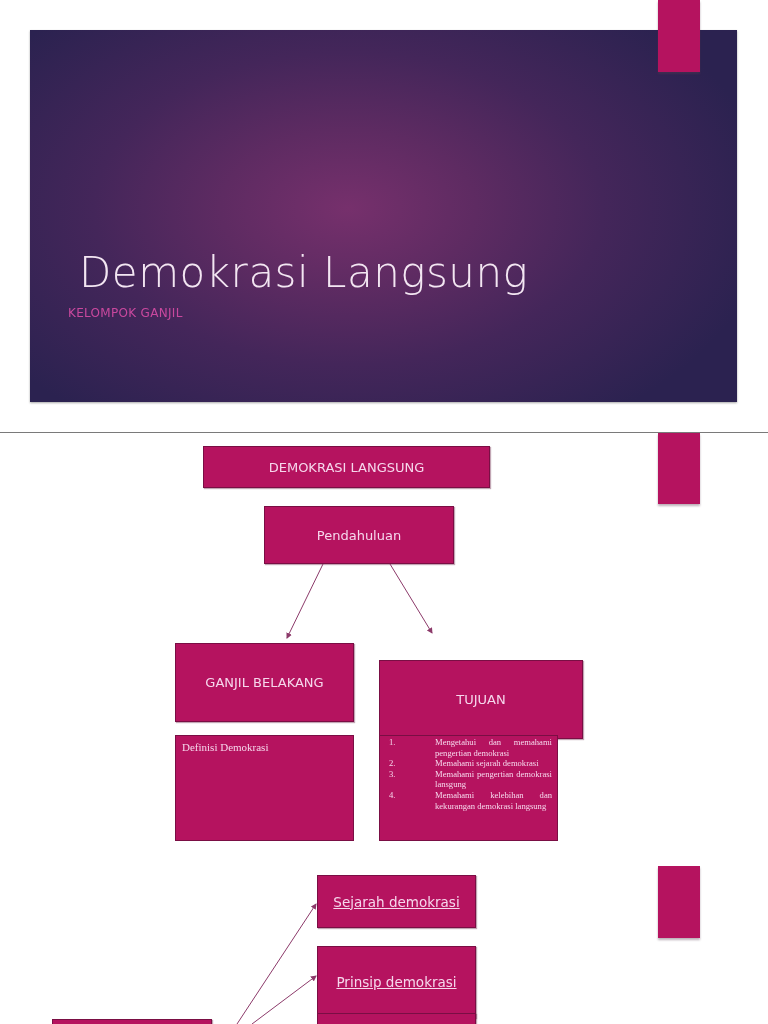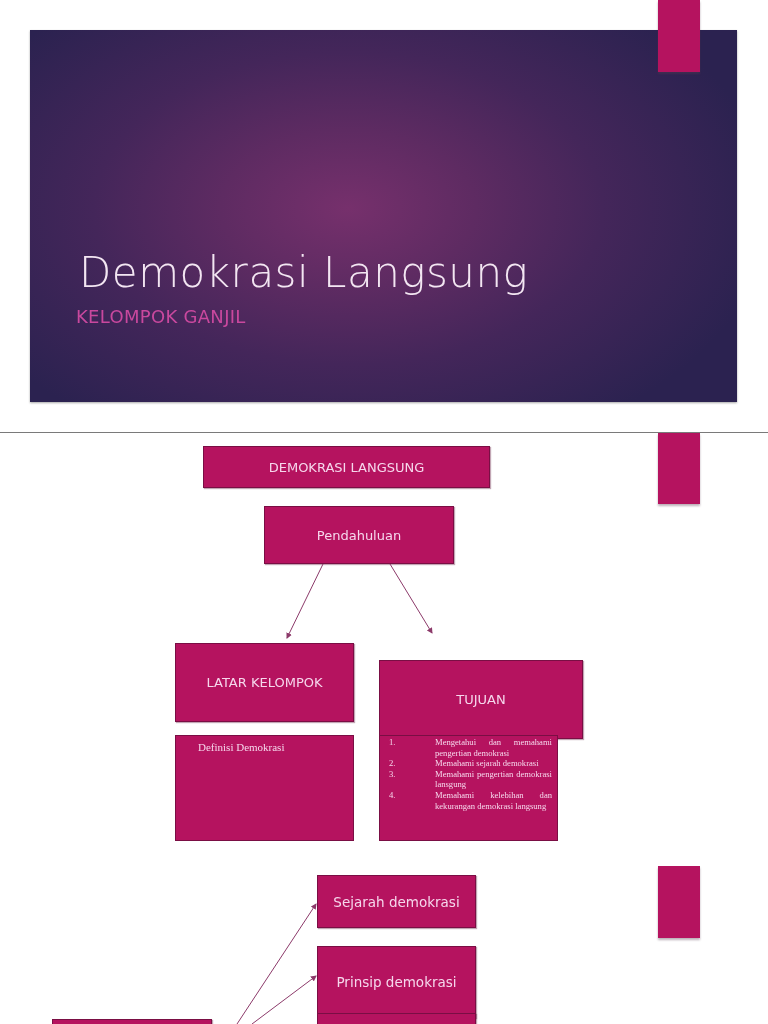--- a/index.html
+++ b/index.html
@@ -2,28 +2,28 @@
 <html><head>
 <meta charset="utf-8">
 <style>
   html, body { margin:0; padding:0; }
   body { width:768px; height:1024px; position:relative; overflow:hidden; background:#ffffff; font-family:"DejaVu Sans", sans-serif; }
   .slide1 { position:absolute; left:30px; top:30px; width:707px; height:372px;
     background: radial-gradient(ellipse 60% 70% at 45% 48%, #76306c 0%, #5e2b62 30%, #44265a 60%, #2b2250 100%);
     box-shadow: 0 1px 2px rgba(0,0,0,0.35); }
   .tab { position:absolute; width:42px; background:#b5135f; box-shadow: 0 2px 2px rgba(90,60,80,0.4); }
   .title { position:absolute; left:49px; top:218px; color:#f3e6f2; font-size:42px; font-weight:300; letter-spacing:0.5px; white-space:nowrap; }
-  .subtitle { position:absolute; left:46px; top:276px; color:#c9489e; font-size:18px; letter-spacing:0.3px; white-space:nowrap; }
+  .subtitle { position:absolute; left:38px; top:276px; color:#c9489e; font-size:12px; letter-spacing:0.3px; white-space:nowrap; }
   .sep { position:absolute; left:0; top:432px; width:768px; height:1px; background:#7a7a7a; }
   .box { position:absolute; background:#b5135f; border:1px solid #7a0e44; box-shadow: 1px 1px 1px rgba(80,0,40,0.35);
     color:#f6d7ec; display:flex; align-items:center; justify-content:center; text-align:center; box-sizing:border-box; white-space:nowrap; }
   .box.sm { font-size:13px; }
-  .box.md { font-size:13.5px; }
+  .box.md { font-size:13.5px;text-decoration:underline; }
   .textbox { position:absolute; background:#b5135f; border:1px solid #7a0e44; box-sizing:border-box; color:#f6d7ec;
-    font-family:"Liberation Serif", serif; font-size:11px; line-height:12.8px; padding:5px 6px 4px 22px; }
+    font-family:"Liberation Serif", serif; font-size:11px; line-height:12.8px; padding:5px 6px 4px 6px; }
   .textbox.list { font-size:8.6px; line-height:10.6px; padding:1px 5px 0 5px; }
   .textbox .justify { text-align:justify; text-align-last:left; }
   .li { display:flex; }
   .li .num { width:22px; flex:0 0 22px; padding-left:4px; }
   .li .txt { flex:1; text-align:justify; text-align-last:left;margin-left:24px; }
   svg.lines { position:absolute; left:0; top:0; width:768px; height:1024px; pointer-events:none; }
 </style>
 </head>
 <body>
 
@@ -33,21 +33,21 @@
 </div>
 <div class="tab" style="left:658px; top:0; height:72px;"></div>
 
 <div class="sep"></div>
 
 <div class="tab" style="left:658px; top:433px; height:71px;"></div>
 
 <div class="box sm" style="left:203px; top:446px; width:287px; height:42px;">DEMOKRASI LANGSUNG</div>
 <div class="box sm" style="left:264px; top:506px; width:190px; height:58px;">Pendahuluan</div>
 
-<div class="box sm" style="left:175px; top:643px; width:179px; height:79px;">LATAR KELOMPOK</div>
+<div class="box sm" style="left:175px; top:643px; width:179px; height:79px;">GANJIL BELAKANG</div>
 <div class="box sm" style="left:379px; top:660px; width:204px; height:79px;">TUJUAN</div>
 
 <div class="textbox" style="left:175px; top:735px; width:179px; height:106px;">
   <div>Definisi Demokrasi</div>
 </div>
 
 <div class="textbox list" style="left:379px; top:735px; width:179px; height:106px;">
   <div class="li">
     <span class="num">1.</span>
     <span class="txt">Mengetahui dan memahami pengertian demokrasi</span>

